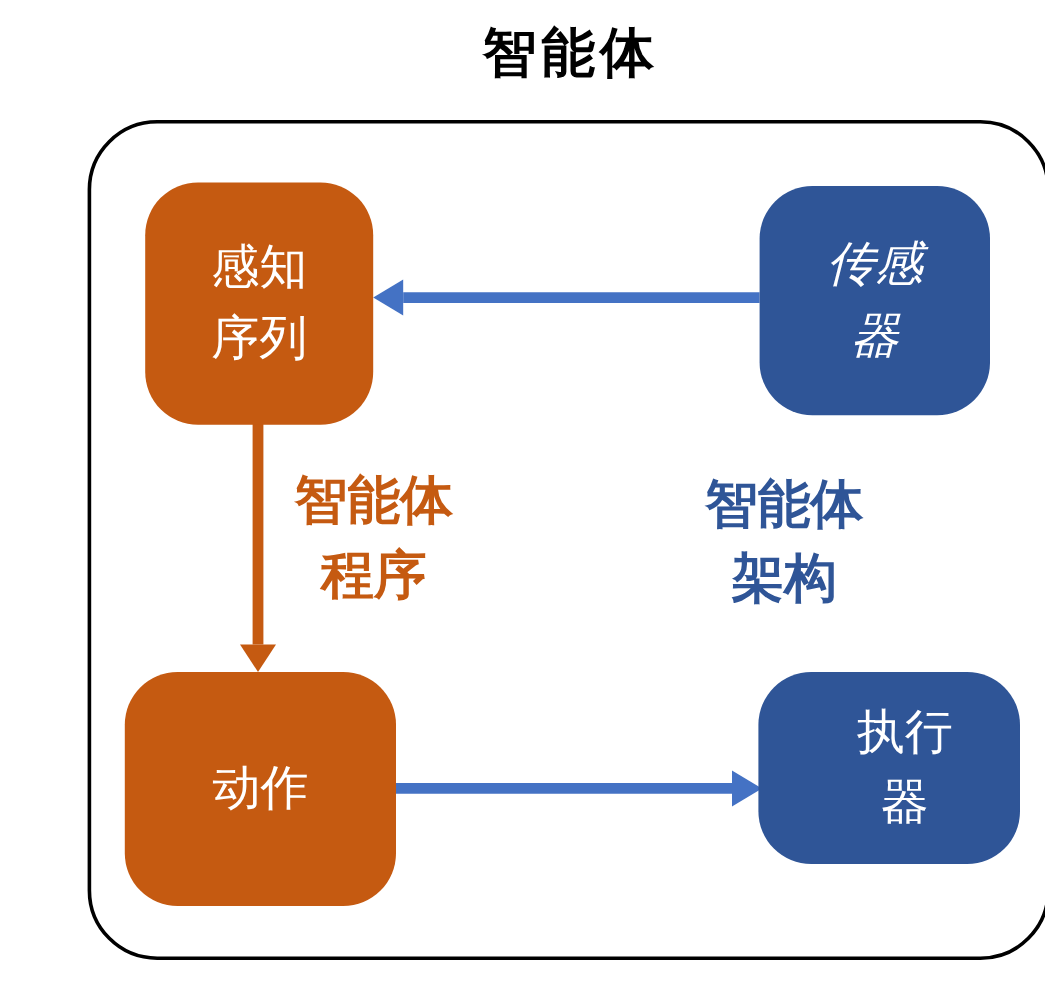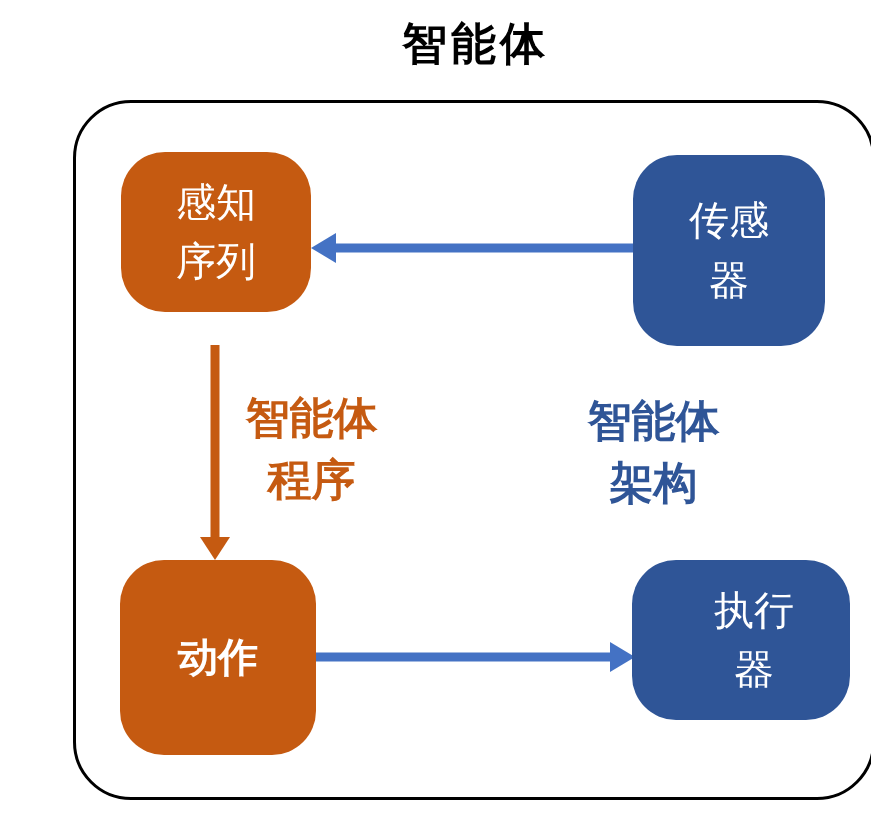--- a/index.html
+++ b/index.html
@@ -45,23 +45,23 @@
     justify-content: center;
     text-align: center;
     color: #ffffff;
     font-size: 40px;
     line-height: 1.48;
     border-radius: 44px;
     white-space: pre-line;
   }
   .node.orange { background: #C55A11; }
   .node.blue   { background: #2F5597; }
-  .node-percept   { left: 81px;  top: 152px; width: 190px; height: 160px; }
-  .node-sensors   { left: 593px; top: 155px; width: 192px; height: 191px; }
-  .node-action    { left: 80px;  top: 560px; width: 196px; height: 195px; font-weight: bold; }
+  .node-percept   { left: 81px;  top: 152px; width: 190px; height: 202px; }
+  .node-sensors   { left: 593px; top: 155px; width: 192px; height: 191px; font-style: italic; }
+  .node-action    { left: 64px;  top: 560px; width: 226px; height: 195px; }
   .node-actuators { left: 592px; top: 560px; width: 192px; height: 160px; padding-left: 26px; }
   .edge-label {
     position: absolute;
     text-align: center;
     font-size: 44px;
     font-weight: bold;
     line-height: 1.42;
     white-space: pre-line;
   }
   .edge-label.orange { color: #C55A11; left: 179px; top: 387px; width: 185px; }

